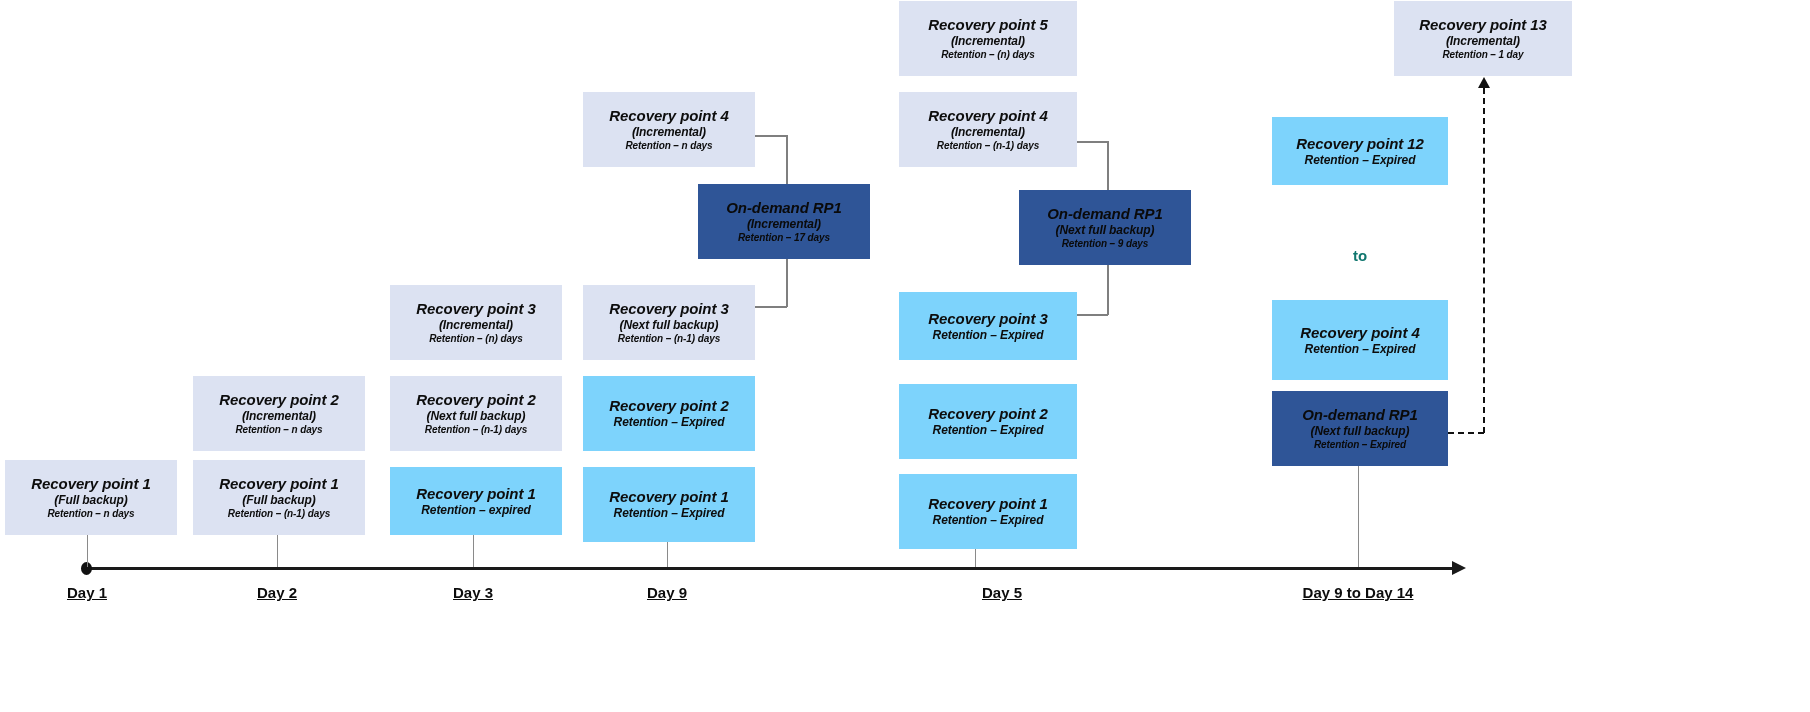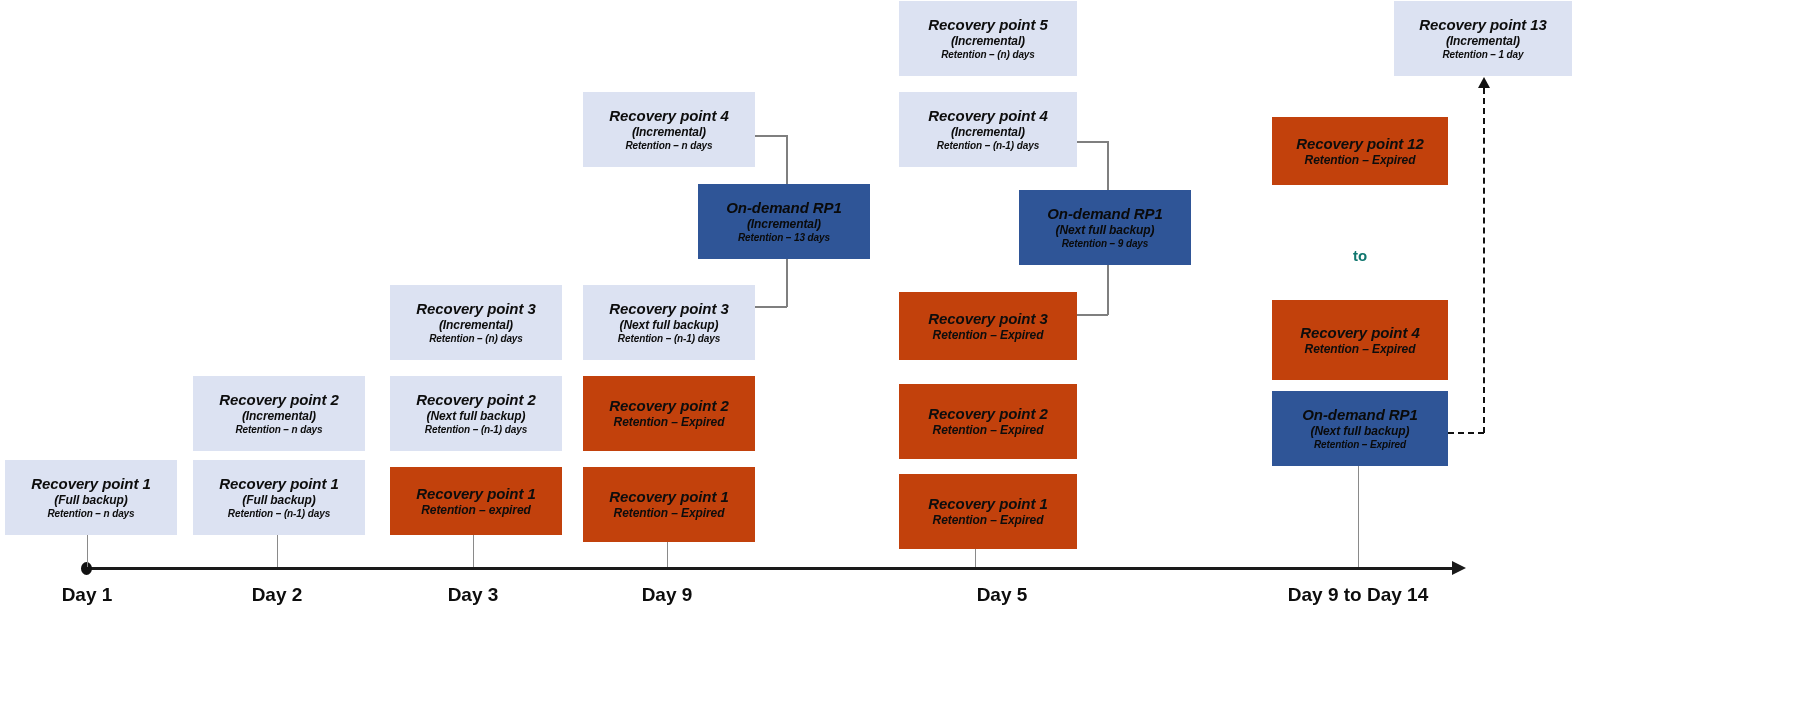--- a/index.html
+++ b/index.html
@@ -21,21 +21,21 @@
     line-height: 1.22;
     color: #0d0d0d;
     padding: 2px 4px;
     font-style: italic;
   }
   .rp-box .ln1 { font-size: 15px; font-weight: bold; letter-spacing: -0.1px; }
   .rp-box .ln2 { font-size: 12px; font-weight: bold; letter-spacing: -0.1px; }
   .rp-box .ln3 { font-size: 10px; font-weight: bold; letter-spacing: -0.1px; }
 
   .blue   { background: #dce2f2; }
-  .peach  { background: #c2410c; }
+  .peach  { background: #7dd3fc; }
   .navy   { background: #2f5597; }
   .navy .ln1, .navy .ln2, .navy .ln3 { color: #0a0a0a; }
 
   
   .axis-line {
     position: absolute;
     background: #1a1a1a;
     height: 2.5px;
   }
   .axis-arrow {
@@ -51,25 +51,26 @@
     background: #111;
     border-radius: 50%;
   }
   .tick {
     position: absolute;
     width: 1.3px;
     background: #8a8a8a;
   }
   .day-label {
     position: absolute;
-    font-size: 19px;
+    font-size: 15px;
     font-weight: bold;
     color: #0d0d0d;
     text-align: center;
     white-space: nowrap;
+    text-decoration: underline;
   }
   .to-label {
     position: absolute;
     font-size: 15px;
     font-weight: bold;
     color: #0f766e;
     text-align: center;
     white-space: nowrap;
   }
 
@@ -142,21 +143,21 @@
     <div class="ln2">(Incremental)</div>
     <div class="ln3">Retention – n days</div>
   </div>
 
   <div class="conn-h" style="left:755px; top:135px; width:32px;"></div>
   <div class="conn-v" style="left:786px; top:135px; height:50px;"></div>
 
   <div class="rp-box navy" style="left:698px; top:184px; width:172px; height:75px;">
     <div class="ln1">On-demand RP1</div>
     <div class="ln2">(Incremental)</div>
-    <div class="ln3">Retention – 13 days</div>
+    <div class="ln3">Retention – 17 days</div>
   </div>
 
   <div class="conn-v" style="left:786px; top:259px; height:48px;"></div>
   <div class="conn-h" style="left:755px; top:306px; width:32px;"></div>
 
   <div class="rp-box blue" style="left:583px; top:285px; width:172px; height:75px;">
     <div class="ln1">Recovery point 3</div>
     <div class="ln2">(Next full backup)</div>
     <div class="ln3">Retention – (n-1) days</div>
   </div>

